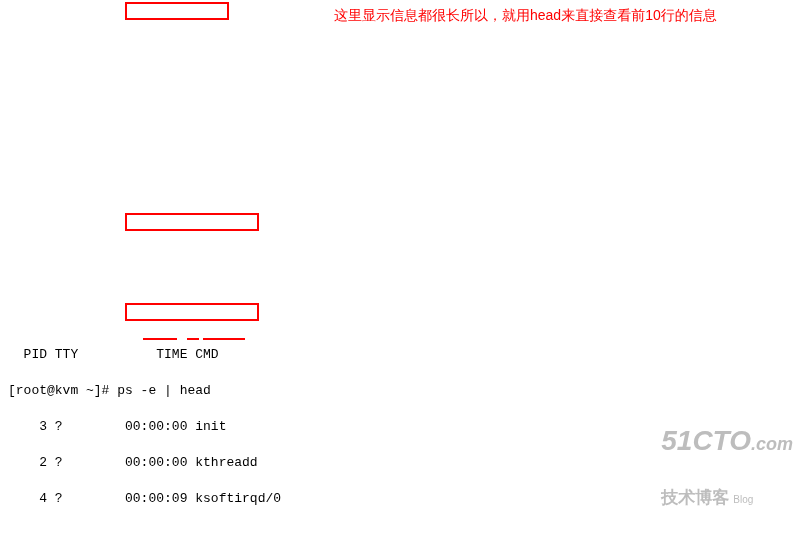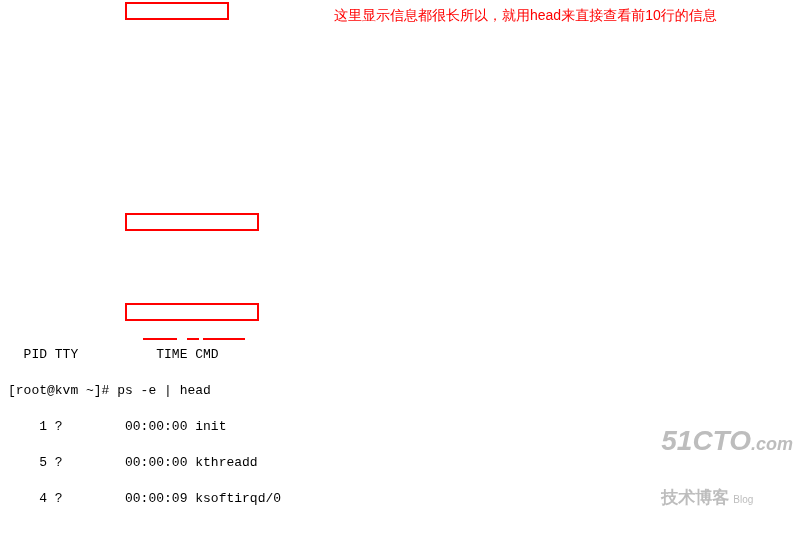--- a/index.html
+++ b/index.html
@@ -71,22 +71,22 @@
 
 
 <div class="red-underline" style="top:338px;left:143px;width:34px;"></div>
 <div class="red-underline" style="top:338px;left:187px;width:12px;"></div>
 <div class="red-underline" style="top:338px;left:203px;width:42px;"></div>
 
 
 <div>
 <div class="line">  PID TTY          TIME CMD</div>
 <div class="line"><span>[root@kvm ~]# </span><span>ps -e | head</span></div>
-<div class="line">    1 ?        00:00:00 init</div>
-<div class="line">    5 ?        00:00:00 kthreadd</div>
+<div class="line">    3 ?        00:00:00 init</div>
+<div class="line">    2 ?        00:00:00 kthreadd</div>
 <div class="line">    4 ?        00:00:09 ksoftirqd/0</div>
 
 
 
 
 
 
 
 
 

